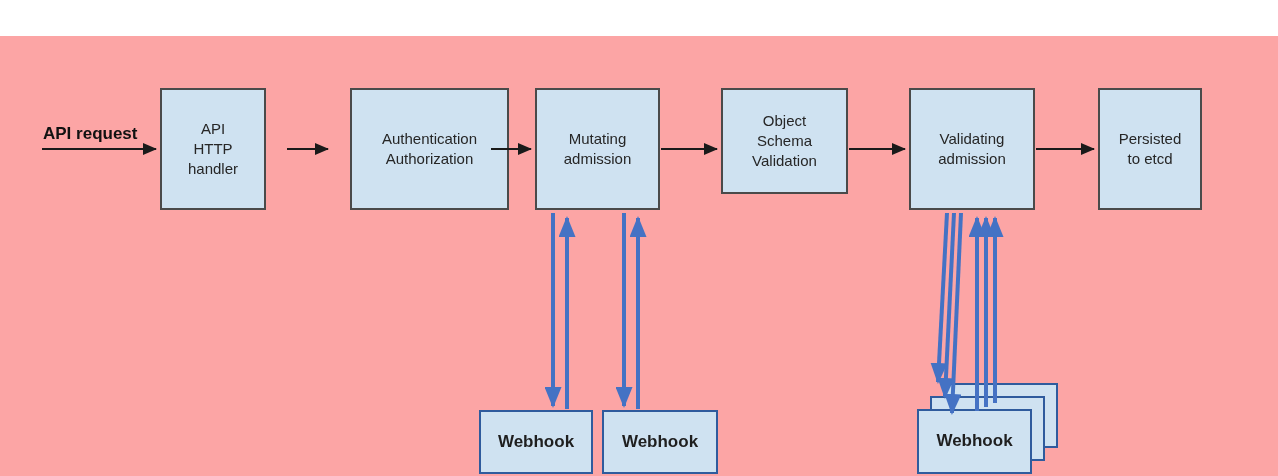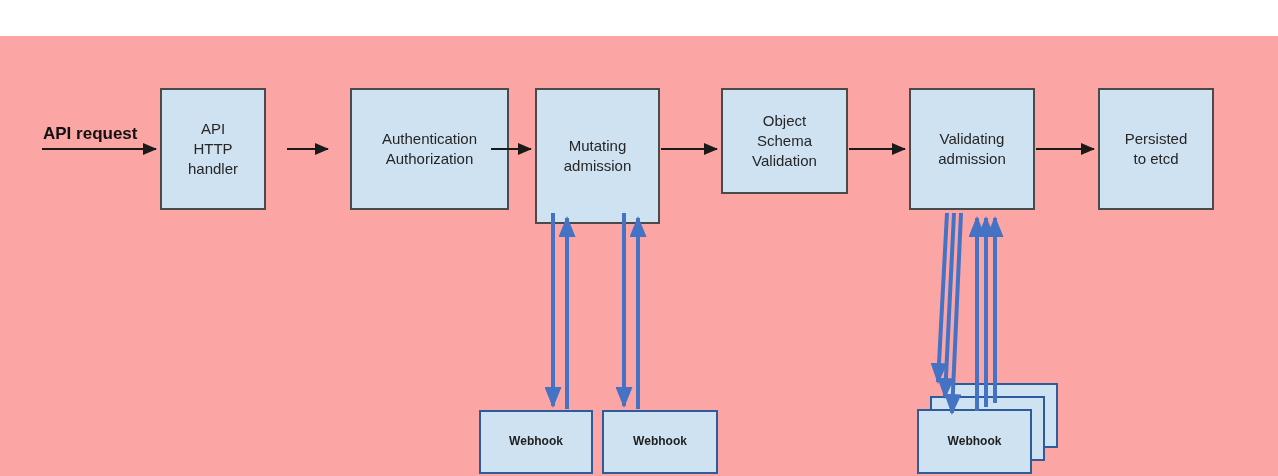--- a/index.html
+++ b/index.html
@@ -22,21 +22,21 @@
     justify-content: center;
     text-align: center;
     white-space: pre-line;
     font-size: 15px;
     line-height: 1.32;
     color: #262626;
     z-index: 1;
   }
   .webhook {
     border: 2px solid #2f5b9d;
-    font-size: 12px;
+    font-size: 17px;
     font-weight: bold;
     color: #1f1f1f;
   }
   .request-label {
     position: absolute;
     left: 43px;
     top: 88px;
     font-size: 17px;
     font-weight: 600;
     color: #111111;
@@ -86,28 +86,28 @@
     <line x1="995" y1="367" x2="995" y2="182" stroke="#4472c4" stroke-width="4" marker-end="url(#mBlue)"></line>
   </svg>
 
   <div class="request-label">API request</div>
 
   <div class="node" style="left:160px;  top:52px; width:106px; height:122px;">API
 HTTP
 handler</div>
   <div class="node" style="left:350px;  top:52px; width:159px; height:122px;">Authentication
 Authorization</div>
-  <div class="node" style="left:535px;  top:52px; width:125px; height:136px;">Mutating
+  <div class="node" style="left:535px;  top:52px; width:125px; height:122px;">Mutating
 admission</div>
   <div class="node" style="left:721px;  top:52px; width:127px; height:106px;">Object
 Schema
 Validation</div>
   <div class="node" style="left:909px;  top:52px; width:126px; height:122px;">Validating
 admission</div>
-  <div class="node" style="left:1098px; top:52px; width:116px; height:122px;">Persisted
+  <div class="node" style="left:1098px; top:52px; width:104px; height:122px;">Persisted
 to etcd</div>
 
   <div class="node webhook" style="left:479px; top:374px; width:114px; height:64px;">Webhook</div>
   <div class="node webhook" style="left:602px; top:374px; width:116px; height:64px;">Webhook</div>
 
   <div class="node webhook" style="left:943px; top:347px; width:115px; height:65px;"></div>
   <div class="node webhook" style="left:930px; top:360px; width:115px; height:65px;"></div>
   <div class="node webhook" style="left:917px; top:373px; width:115px; height:65px;">Webhook</div>
 
 </div>

